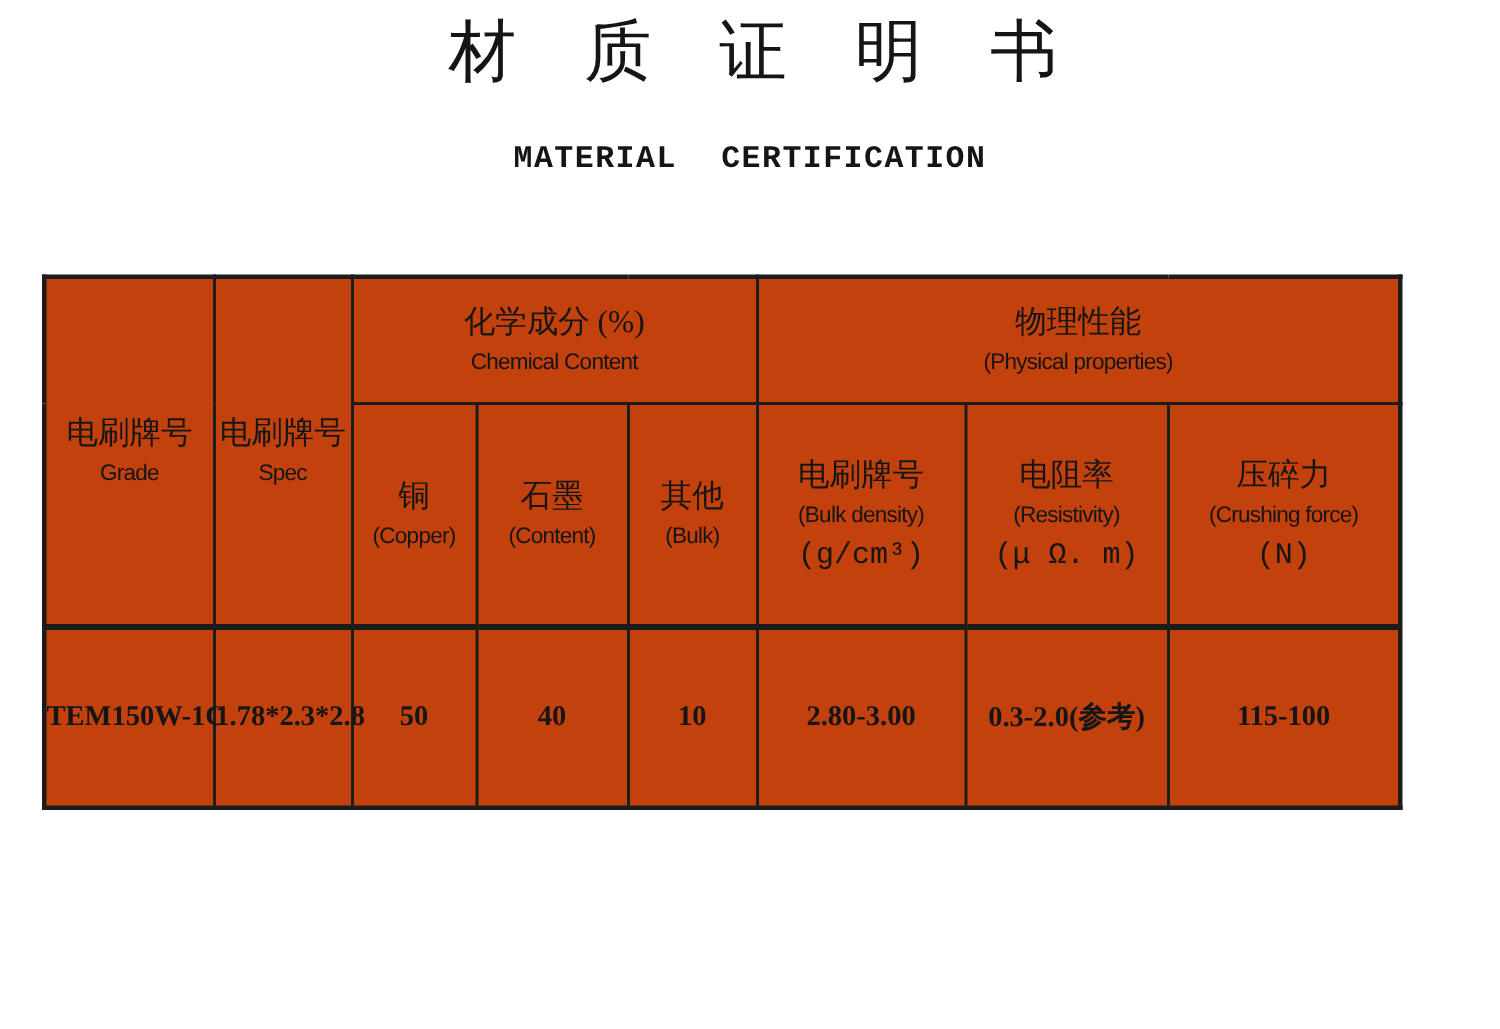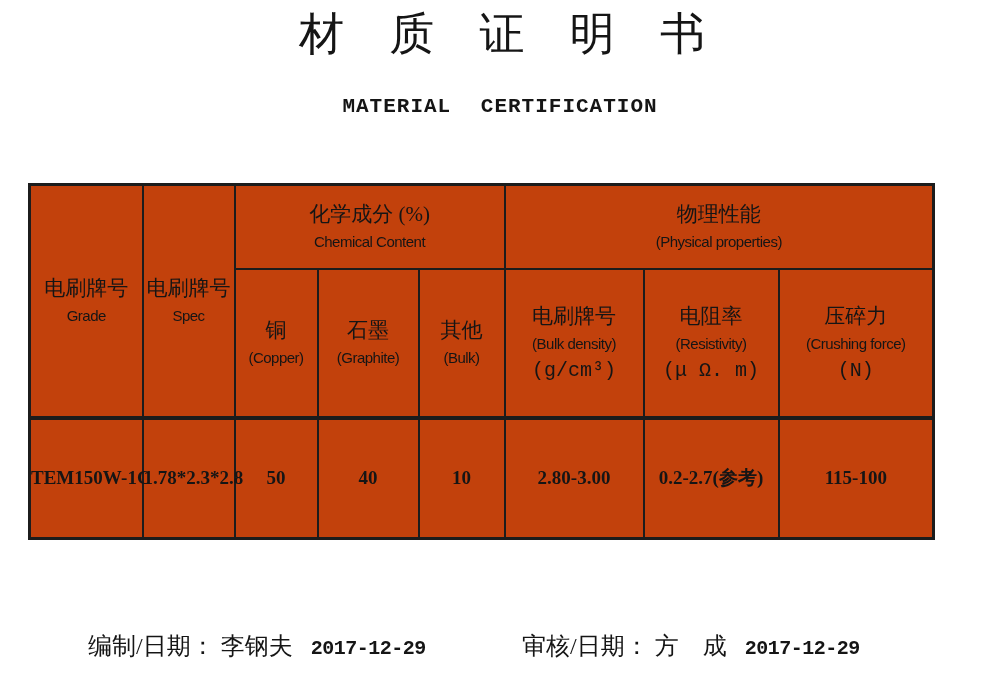--- a/index.html
+++ b/index.html
@@ -134,21 +134,21 @@
         <div class="en">(Physical properties)</div>
       </td>
     </tr>
     <tr class="sub-row">
       <td>
         <div class="zh">铜</div>
         <div class="en">(Copper)</div>
       </td>
       <td>
         <div class="zh">石墨</div>
-        <div class="en">(Graphite)</div>
+        <div class="en">(Content)</div>
       </td>
       <td>
         <div class="zh">其他</div>
         <div class="en">(Bulk)</div>
       </td>
       <td>
         <div class="zh">电刷牌号</div>
         <div class="en">(Bulk density)</div>
         <div class="unit">(g/cm³)</div>
       </td>
@@ -176,29 +176,23 @@
       <td>
         <div class="val">40</div>
       </td>
       <td>
         <div class="val">10</div>
       </td>
       <td>
         <div class="val">2.80-3.00</div>
       </td>
       <td>
-        <div class="val">0.2-2.7(参考)</div>
+        <div class="val">0.3-2.0(参考)</div>
       </td>
       <td>
         <div class="val">115-100</div>
       </td>
     </tr>
   </tbody>
 </table>
 
 <div class="footer">
-  <div class="footer-item prepared">
-    <span class="footer-label">编制/日期：</span><span class="footer-name">李钢夫</span><span class="footer-date">2017-12-29</span>
-  </div>
-  <div class="footer-item reviewed">
-    <span class="footer-label">审核/日期：</span><span class="footer-name">方　成</span><span class="footer-date">2017-12-29</span>
-  </div>
 </div>
 
 </body></html>

